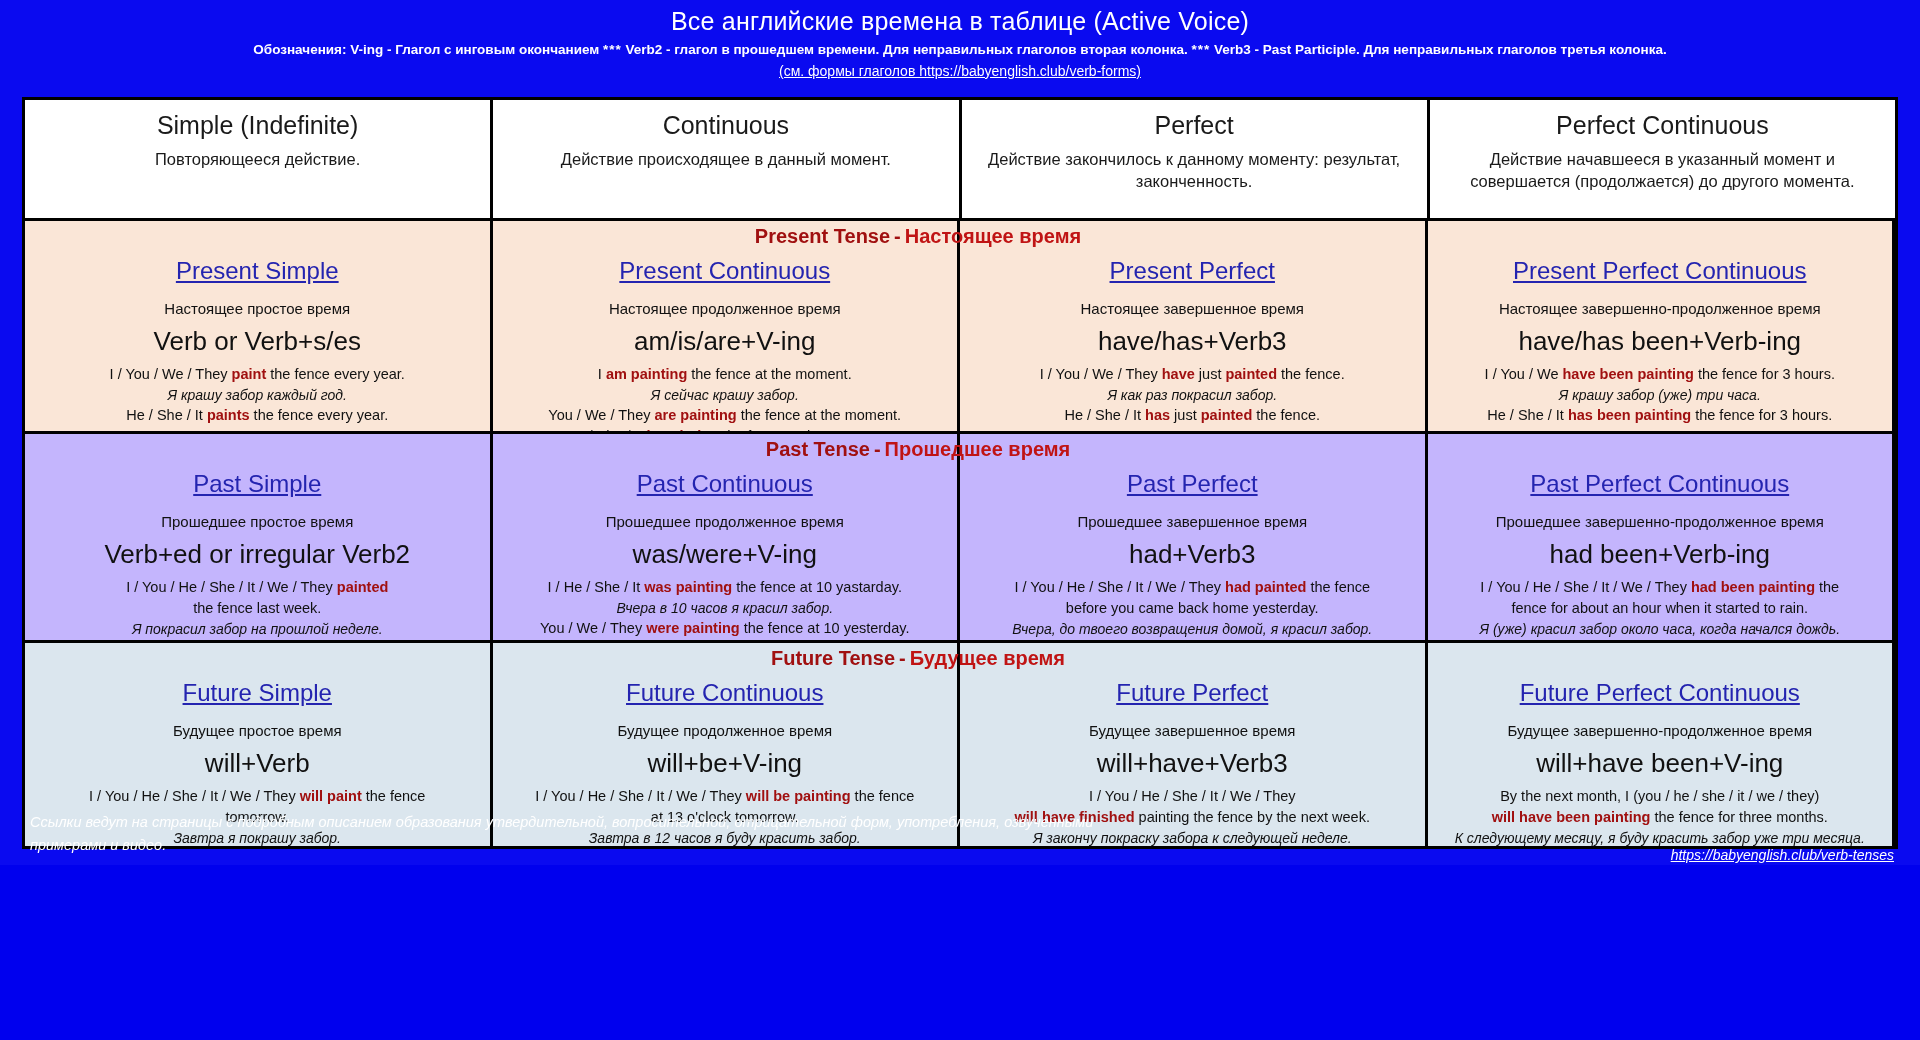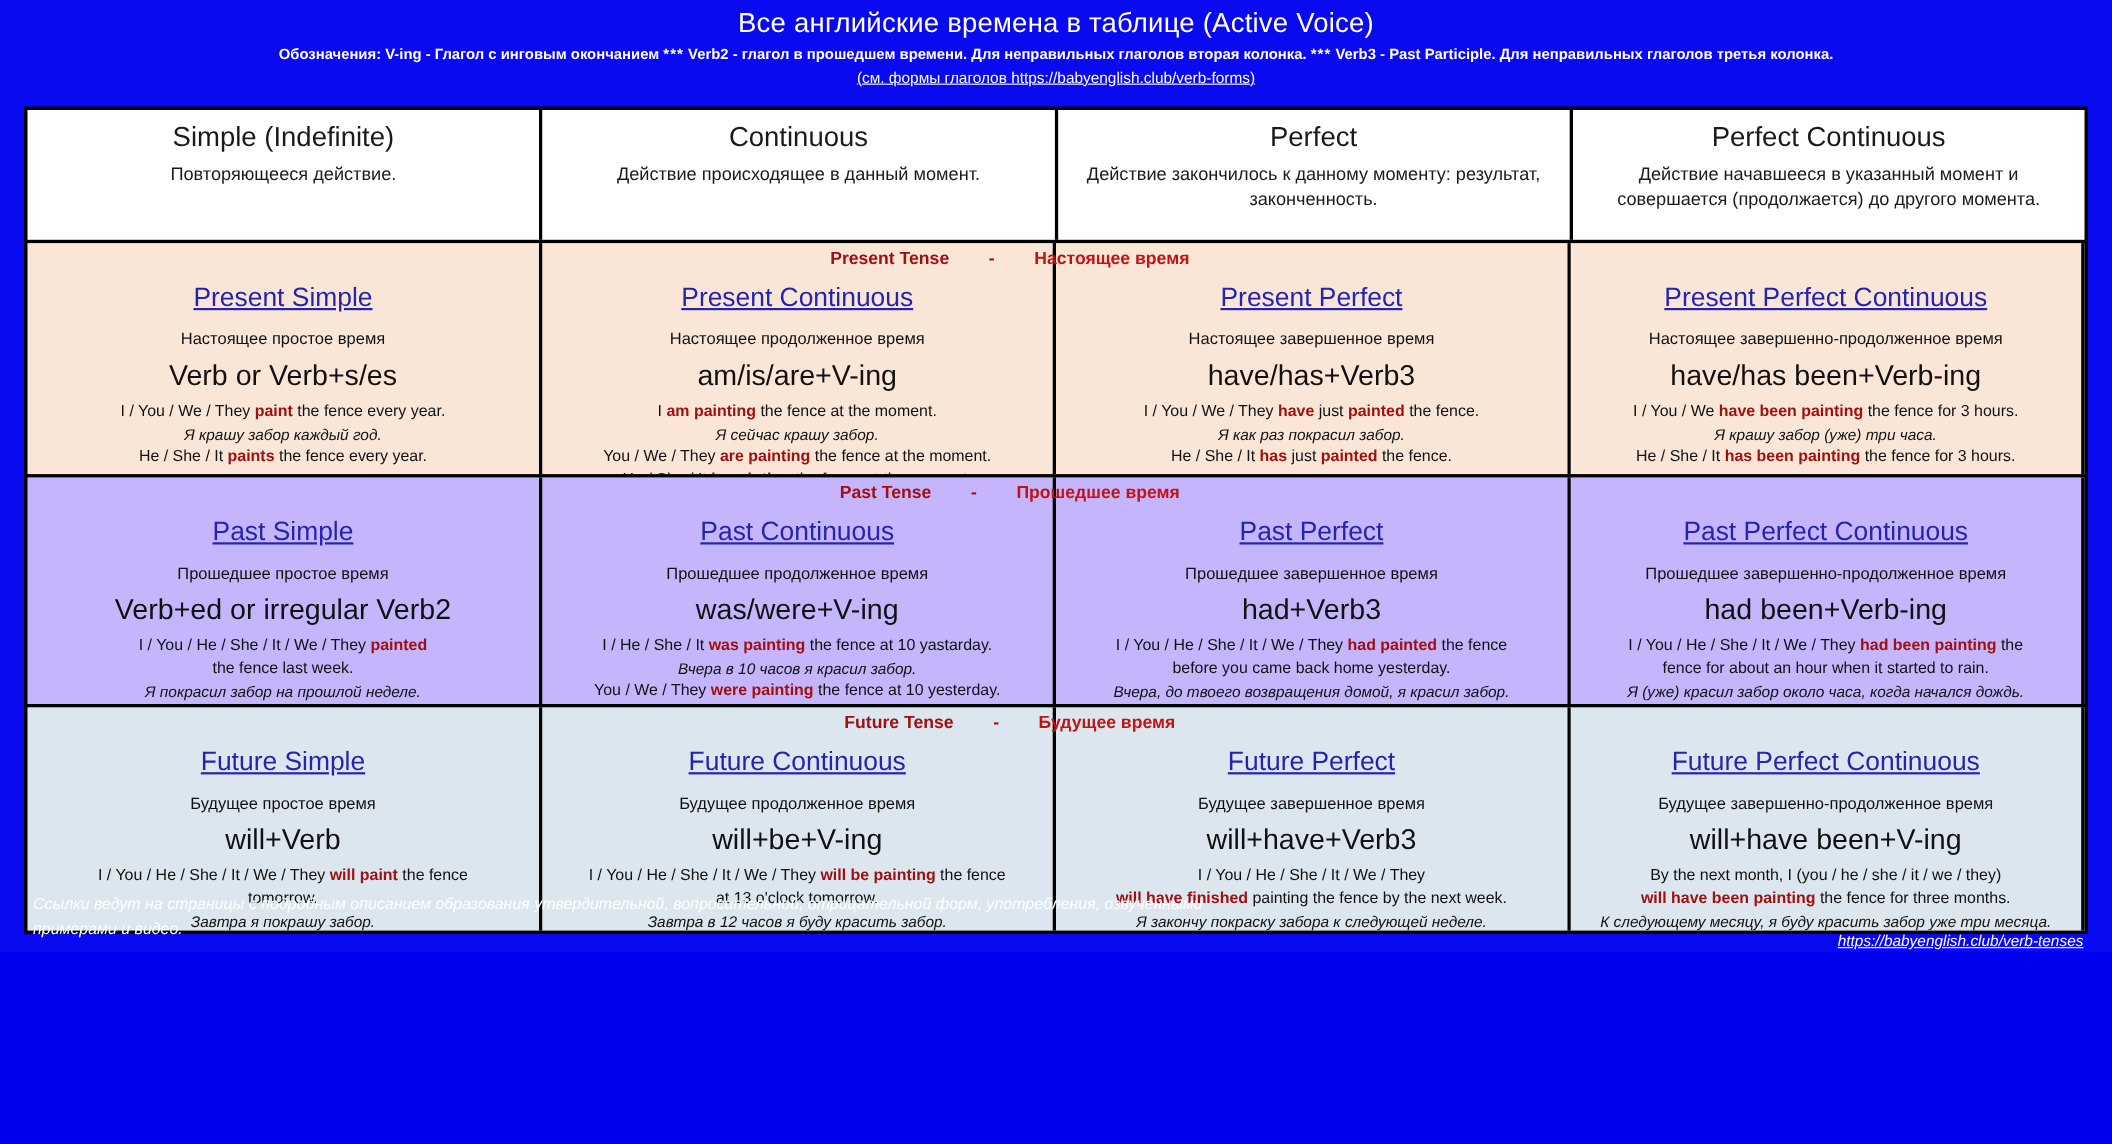--- a/index.html
+++ b/index.html
@@ -78,26 +78,25 @@
     height: 30px;
     display: flex;
     justify-content: center;
     align-items: center;
     pointer-events: none;
     z-index: 5;
   }
   .band-inner {
     display: flex;
     align-items: center;
-    font-size: 16px;
+    font-size: 20px;
     font-weight: 700;
     color: #A01010;
     white-space: nowrap;
     transform: translateX(-42px);
-    gap: 32px;
   }
   .band-en { color: #A01010; }
   .band-dash { color: #A01010; padding: 0 4px; }
   .band-ru { color: #C01414; }
 
   
   .row-body { border-bottom: 3px solid #000; }
   .row-body:last-child { border-bottom: none; }
   .row-body .cell { padding-top: 34px; padding-bottom: 10px; }
 

